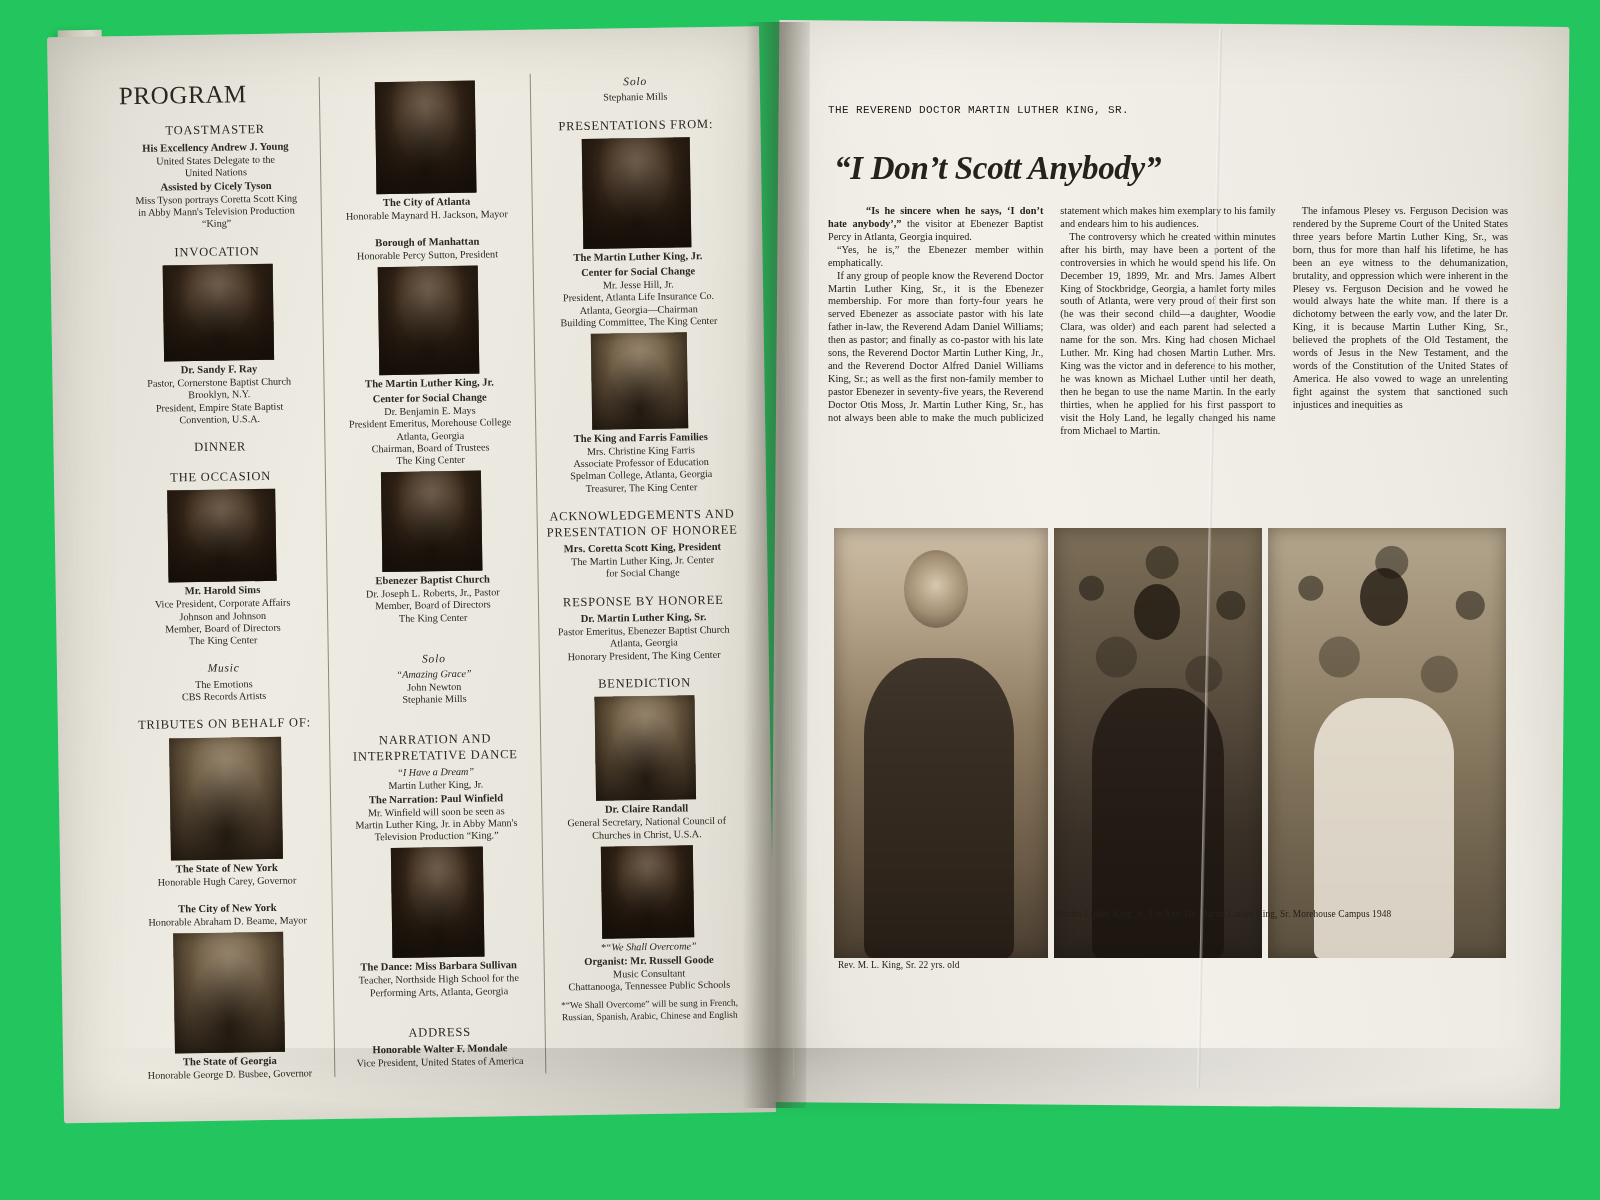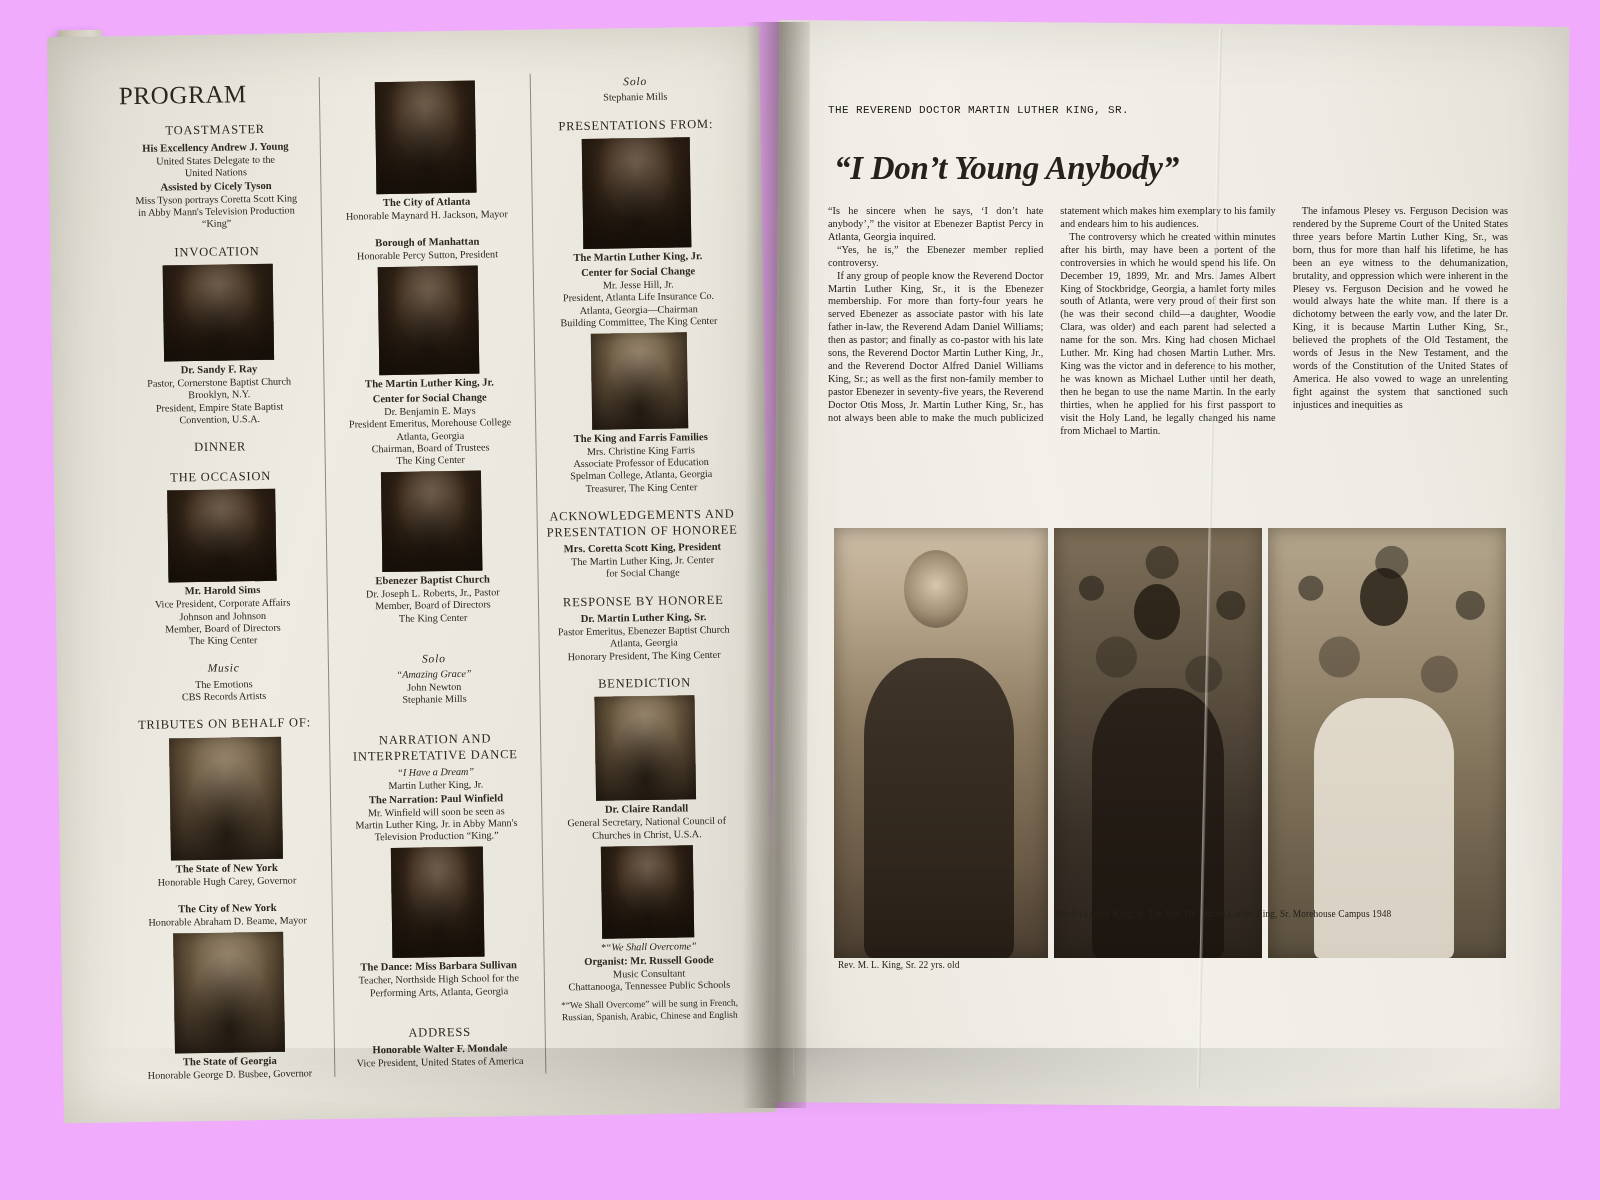--- a/index.html
+++ b/index.html
@@ -8,21 +8,21 @@
     background: #ffffff;
     width: 1600px;
     height: 1200px;
     overflow: hidden;
     font-family: "Liberation Serif", serif;
   }
   #scene {
     position: relative;
     width: 1600px;
     height: 1200px;
-    background: #f0abfc;
+    background: #22c55e;
     overflow: hidden;
   }
 
   
   .book {
     position: absolute;
     left: 28px;
     top: 8px;
     width: 1552px;
     height: 1150px;
@@ -195,21 +195,21 @@
   .cols3 {
     column-count: 3;
     column-gap: 17px;
     font-size: 10.3px;
     line-height: 1.255;
     text-align: justify;
     hyphens: auto;
   }
   .cols3 p { margin: 0; text-indent: 9px; }
   .cols3 p.first { text-indent: 0; }
-  .lead { font-weight: normal; }
+  .lead { font-weight: bold; margin-left: 38px; }
 
   
   .photostrip {
     position: absolute;
     left: 806px;
     top: 520px;
     width: 672px;
     height: 430px;
     display: flex;
     gap: 6px;
@@ -431,24 +431,24 @@
           <div class="ln" style="font-size:9.4px;">Russian, Spanish, Arabic, Chinese and English</div>
         </div>
 
       </div>
     </div>
 
     <div class="page-right"></div>
 
     <div class="article">
       <div class="running-head">THE REVEREND DOCTOR MARTIN LUTHER KING, SR.</div>
-      <div class="headline">“I Don’t Young Anybody”</div>
+      <div class="headline">“I Don’t Scott Anybody”</div>
       <div class="cols3">
         <p class="first"><span class="lead">“Is he sincere when he says, ‘I don’t hate anybody’,”</span><span> the visitor at Ebenezer Baptist Percy in Atlanta, Georgia inquired.</span></p>
-        <p>“Yes, he is,” the Ebenezer member replied controversy.</p>
+        <p>“Yes, he is,” the Ebenezer member within emphatically.</p>
         <p>If any group of people know the Reverend Doctor Martin Luther King, Sr., it is the Ebenezer membership. For more than forty-four years he served Ebenezer as associate pastor with his late father in-law, the Reverend Adam Daniel Williams; then as pastor; and finally as co-pastor with his late sons, the Reverend Doctor Martin Luther King, Jr., and the Reverend Doctor Alfred Daniel Williams King, Sr.; as well as the first non-family member to pastor Ebenezer in seventy-five years, the Reverend Doctor Otis Moss, Jr. Martin Luther King, Sr., has not always been able to make the much publicized statement which makes him exemplary to his family and endears him to his audiences.</p>
         <p>The controversy which he created within minutes after his birth, may have been a portent of the controversies in which he would spend his life. On December 19, 1899, Mr. and Mrs. James Albert King of Stockbridge, Georgia, a hamlet forty miles south of Atlanta, were very proud of their first son (he was their second child—a daughter, Woodie Clara, was older) and each parent had selected a name for the son. Mrs. King had chosen Michael Luther. Mr. King had chosen Martin Luther. Mrs. King was the victor and in deference to his mother, he was known as Michael Luther until her death, then he began to use the name Martin. In the early thirties, when he applied for his first passport to visit the Holy Land, he legally changed his name from Michael to Martin.</p>
         <p>The infamous Plesey vs. Ferguson Decision was rendered by the Supreme Court of the United States three years before Martin Luther King, Sr., was born, thus for more than half his lifetime, he has been an eye witness to the dehumanization, brutality, and oppression which were inherent in the Plesey vs. Ferguson Decision and he vowed he would always hate the white man. If there is a dichotomy between the early vow, and the later Dr. King, it is because Martin Luther King, Sr., believed the prophets of the Old Testament, the words of Jesus in the New Testament, and the words of the Constitution of the United States of America. He also vowed to wage an unrelenting fight against the system that sanctioned such injustices and inequities as</p>
       </div>
     </div>
 
     <div class="photostrip">
       <div class="ph a ph-a">
         <div class="head lightface" style="width:64px;height:78px;left:70px;top:22px;"></div>
         <div class="silh" style="width:150px;height:300px;left:30px;"></div>

